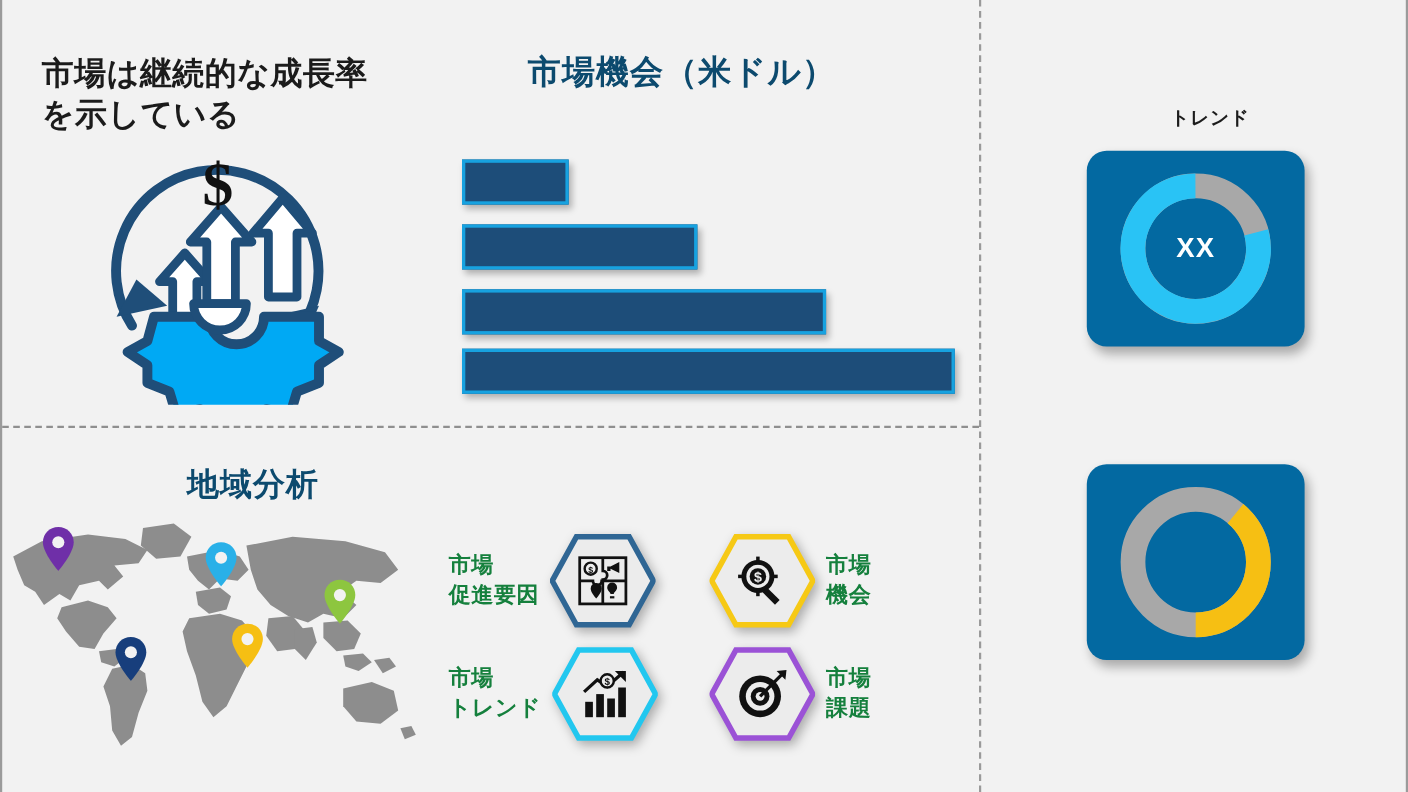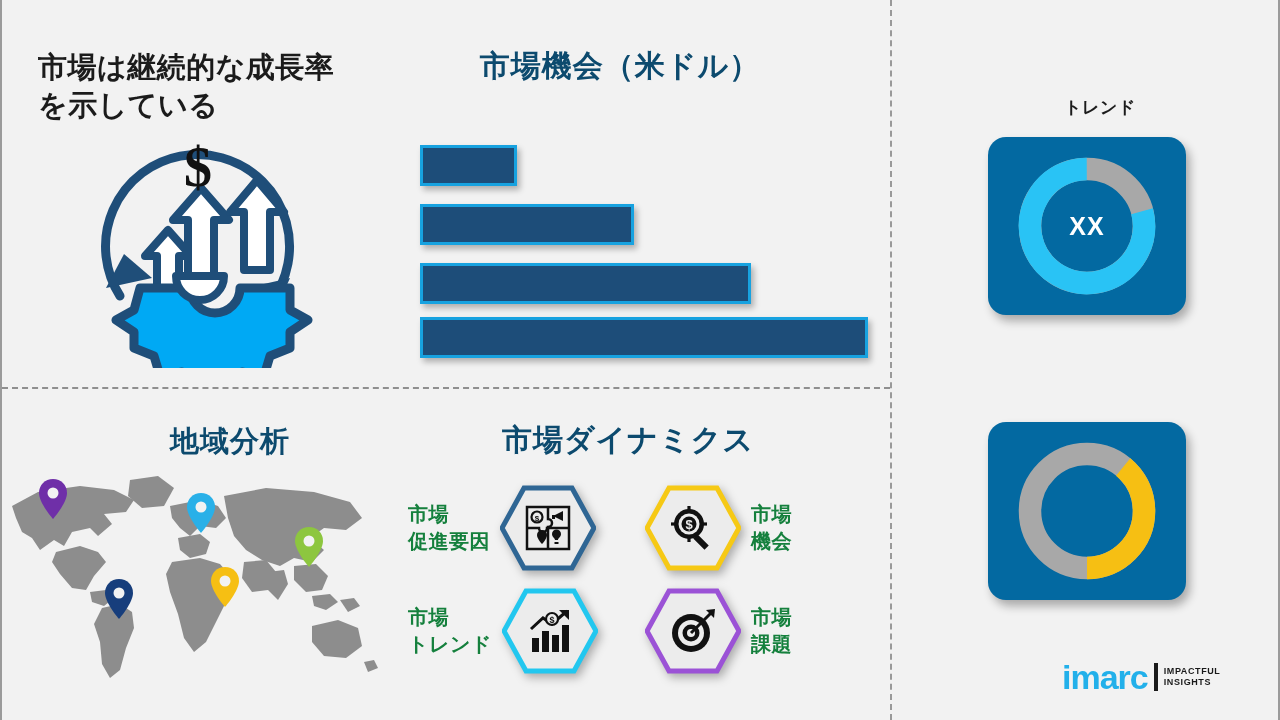--- a/index.html
+++ b/index.html
@@ -210,21 +210,20 @@
       </svg>
     </div>
     <div class="pin" style="left:110px;top:112px;">
       <svg viewBox="0 0 30 42" width="30" height="42">
         <path d="M15,1 C7,1 1,7 1,15 C1,25 15,41 15,41 C15,41 29,25 29,15 C29,7 23,1 15,1 Z" fill="#173e7c"></path>
         <circle cx="15" cy="15" r="5.5" fill="#f2f2f2"></circle>
       </svg>
     </div>
   </div>
 
-  <div class="title-navy" id="h-dynamics">市場ダイナミクス</div>
 
   <div class="dyn" id="dyn-drivers">
     <div class="dyn-label left">市場
 促進要因</div>
     <div class="hexwrap">
       <svg class="hex" viewBox="0 0 96 86" width="96" height="86">
         <polygon points="24,3 72,3 94,43 72,83 24,83 2,43" fill="#ececec" stroke="#2f6694" stroke-width="5"></polygon>
       </svg>
       <svg class="hexicon" viewBox="0 0 50 50">
         <rect x="4" y="4" width="42" height="42" fill="none" stroke="#111" stroke-width="2.5"></rect>
@@ -310,20 +309,14 @@
   </div>
 
 
   <div class="card" id="card-2">
     <svg class="donut" viewBox="0 0 100 100">
       <circle cx="50" cy="50" r="38" fill="none" stroke="#a8a8a8" stroke-width="15"></circle>
       <circle cx="50" cy="50" r="38" fill="none" stroke="#f6bf13" stroke-width="15" stroke-dasharray="93.1 145.7" transform="rotate(-90 50 50) scale(-1,1) translate(-100,0)"></circle>
     </svg>
   </div>
 
-  <div id="logo">
-    <div id="logo-word">imarc</div>
-    <div id="logo-bar"></div>
-    <div id="logo-tag">IMPACTFUL
-INSIGHTS</div>
-  </div>
 
 </div>
 
 </body></html>

